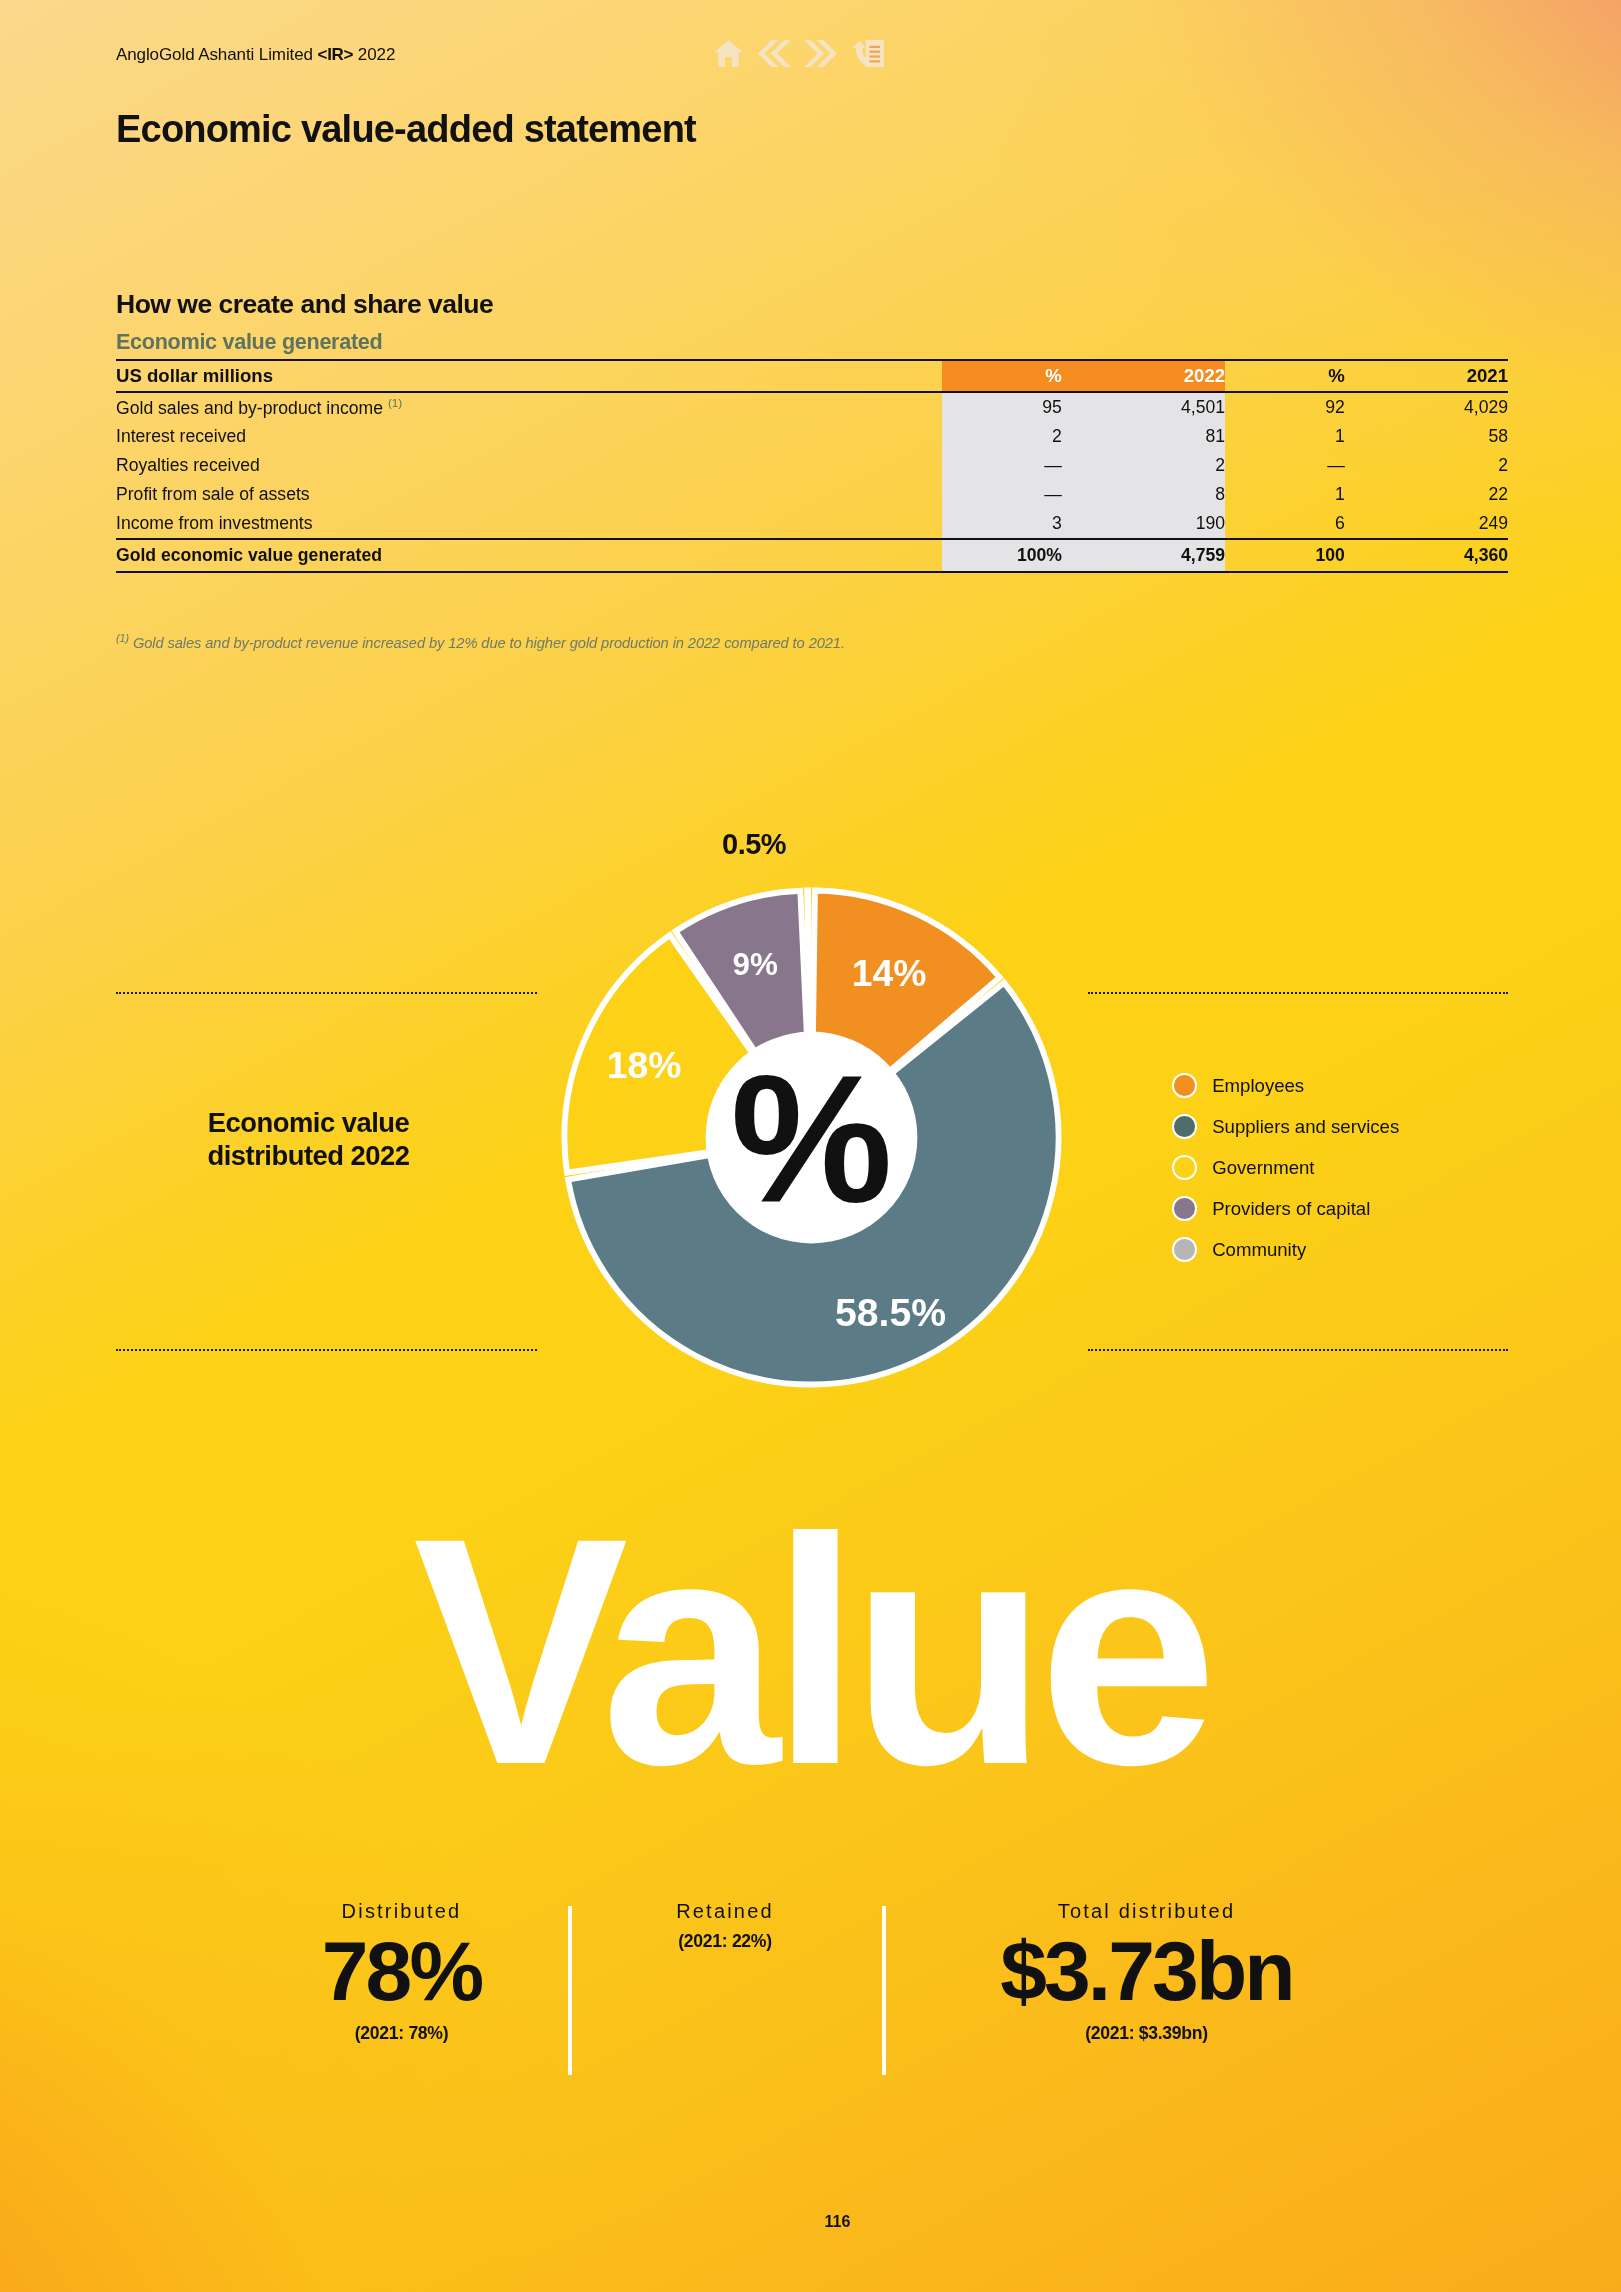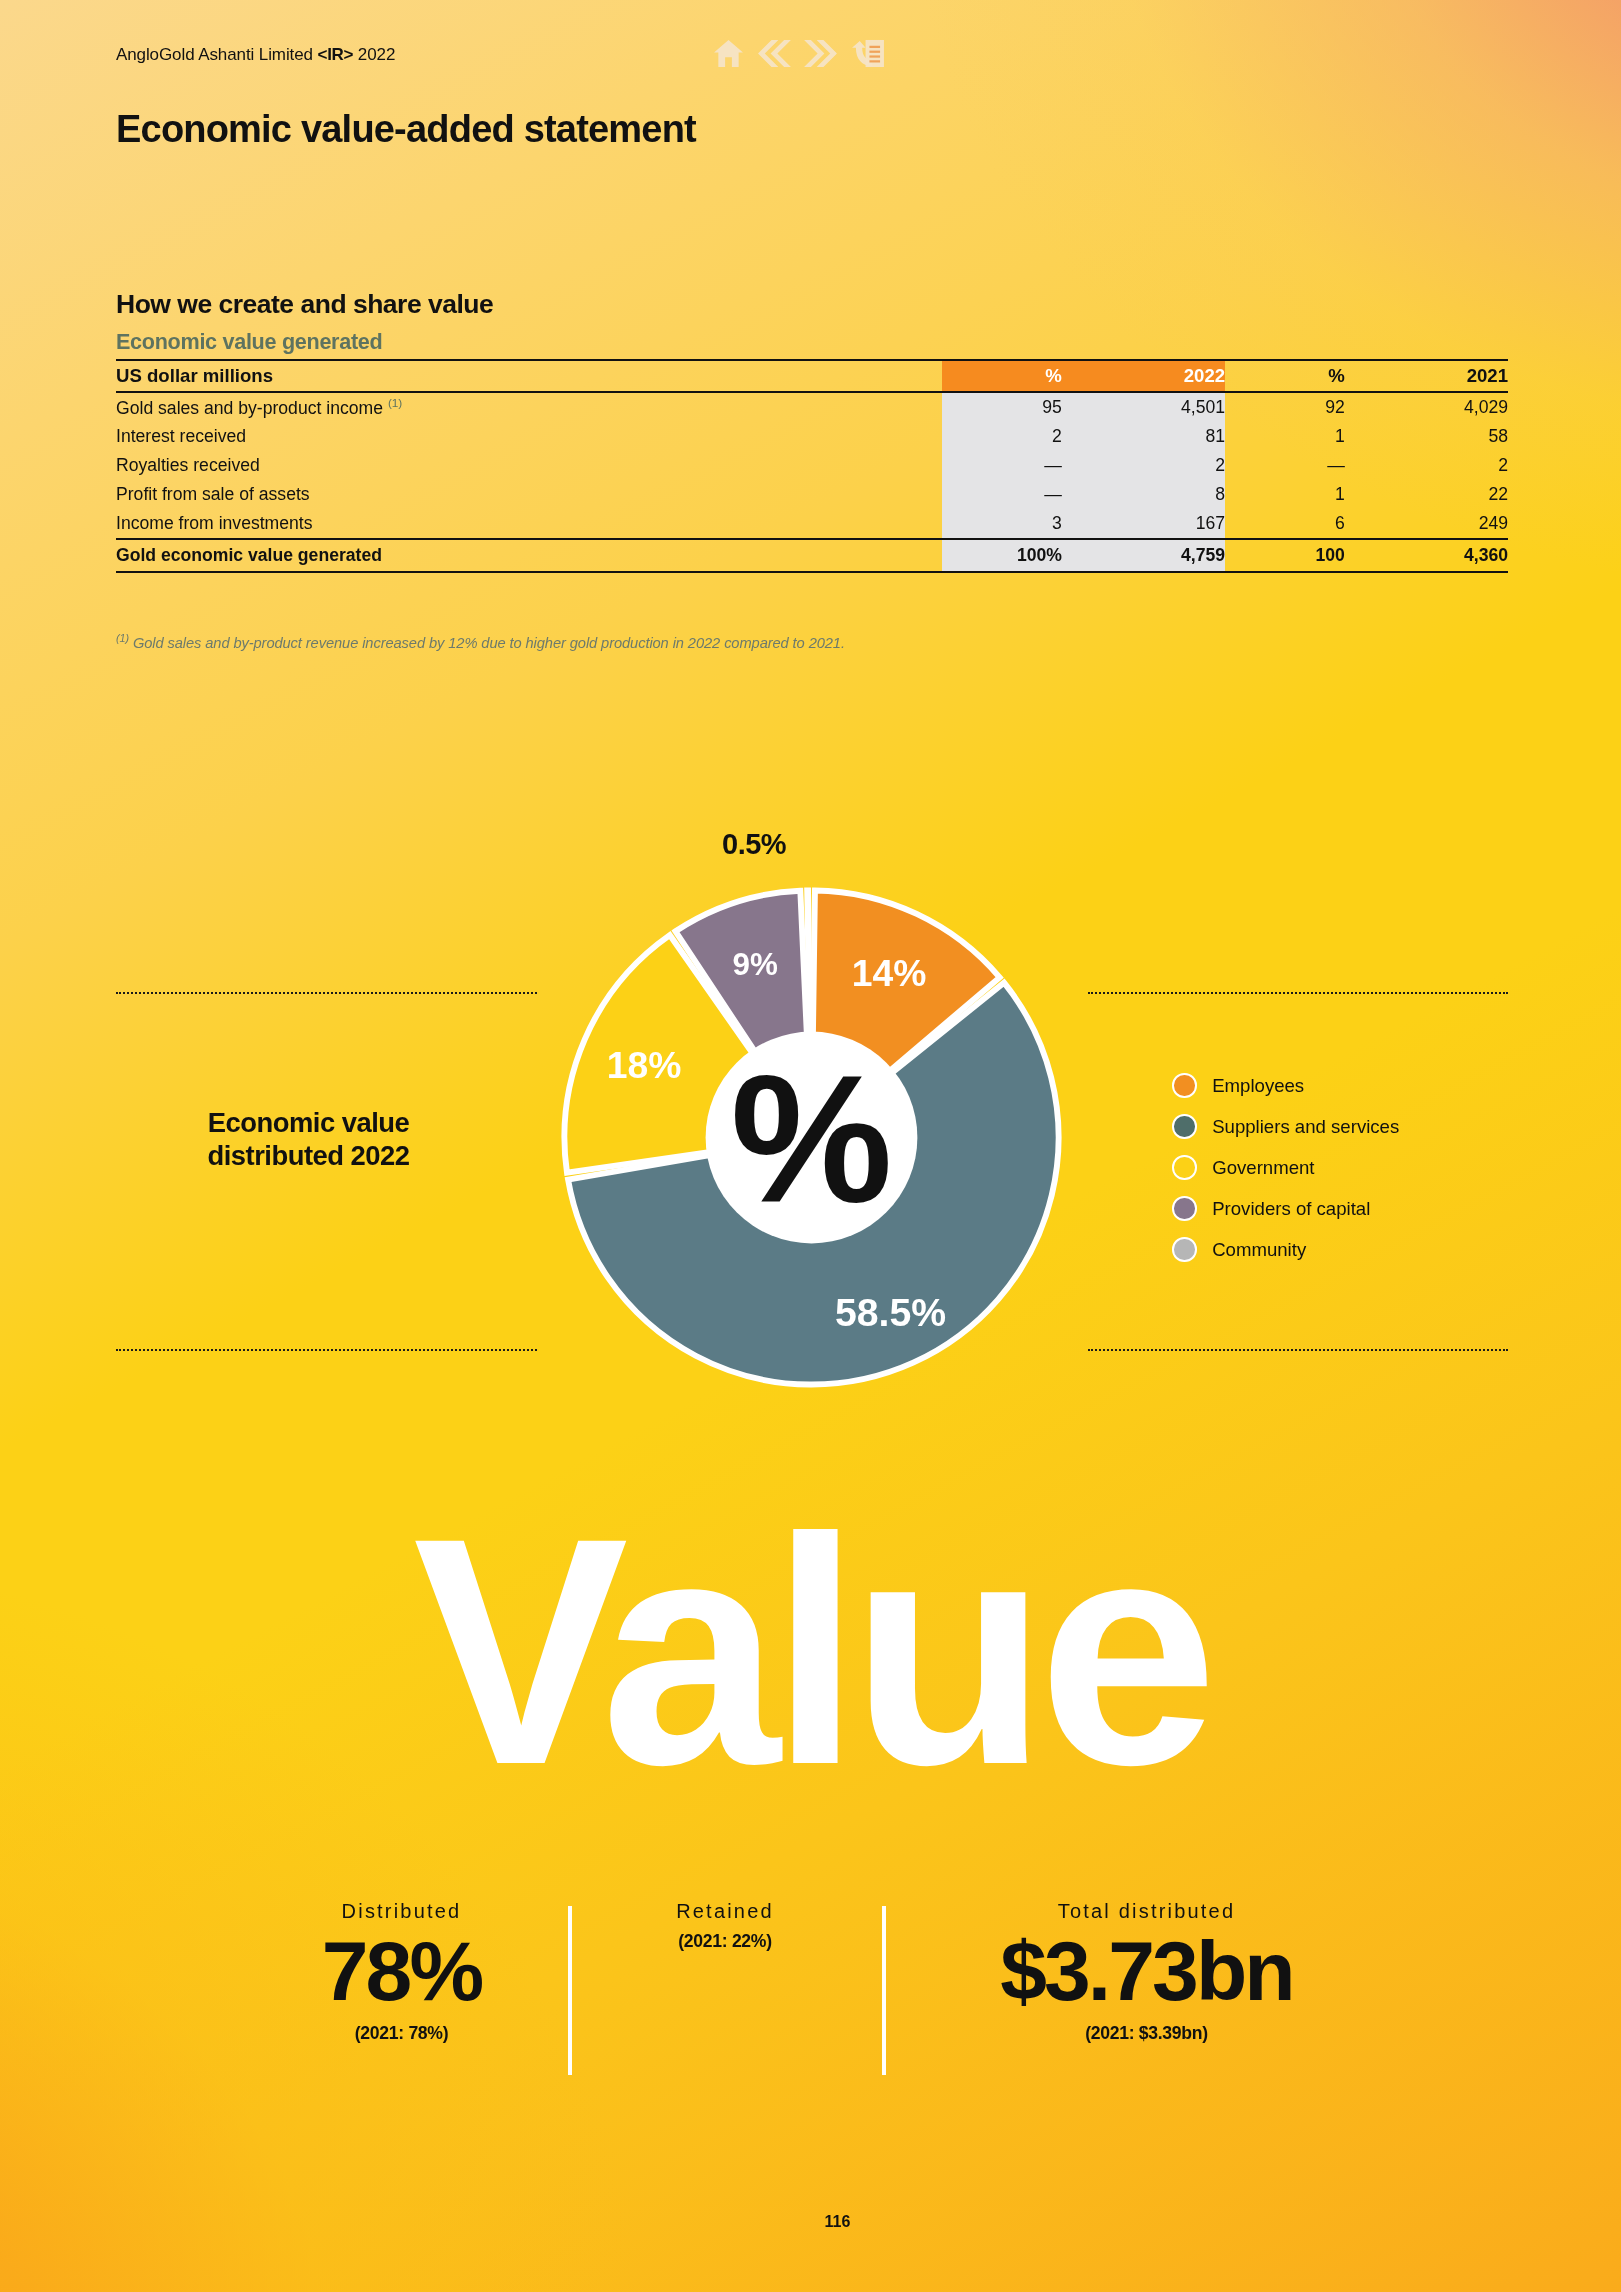--- a/index.html
+++ b/index.html
@@ -352,21 +352,21 @@
         <tr class="body-row">
           <td class="c-label w-label"><span>Profit from sale of assets</span></td>
           <td class="c-num w-pc hl2022">—</td>
           <td class="c-num w-val hl2022">8</td>
           <td class="c-num w-pc">1</td>
           <td class="c-num w-val">22</td>
         </tr>
         <tr class="body-row">
           <td class="c-label w-label"><span>Income from investments</span></td>
           <td class="c-num w-pc hl2022">3</td>
-          <td class="c-num w-val hl2022">167</td>
+          <td class="c-num w-val hl2022">190</td>
           <td class="c-num w-pc">6</td>
           <td class="c-num w-val">249</td>
         </tr>
       </tbody>
     <tfoot>
       <tr class="total-row">
         <td class="c-label w-label">Gold economic value generated</td>
         <td class="c-num w-pc hl2022">100%</td>
         <td class="c-num w-val hl2022">4,759</td>
         <td class="c-num w-pc">100</td>

